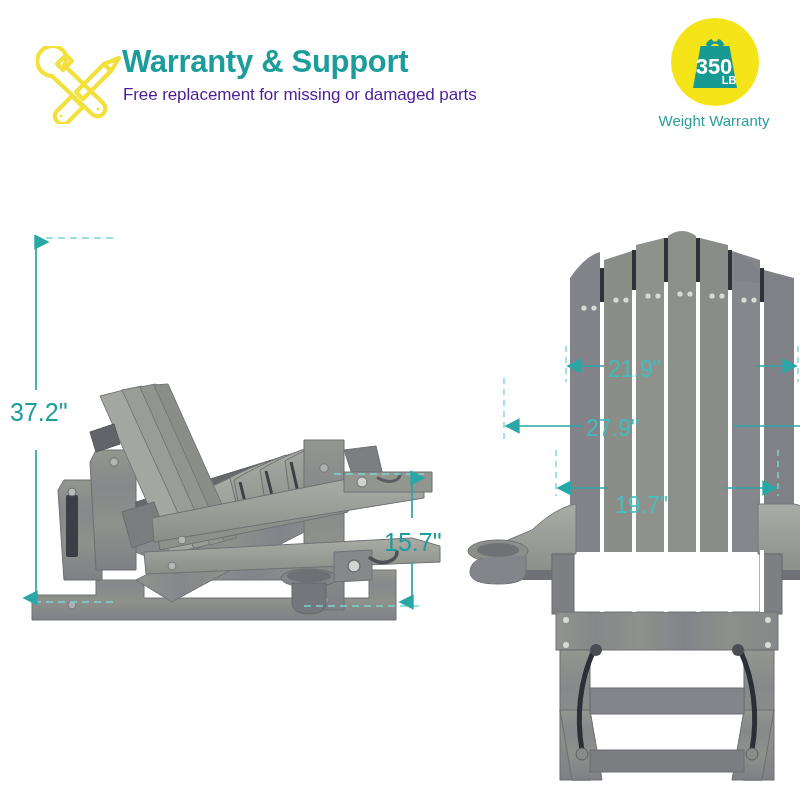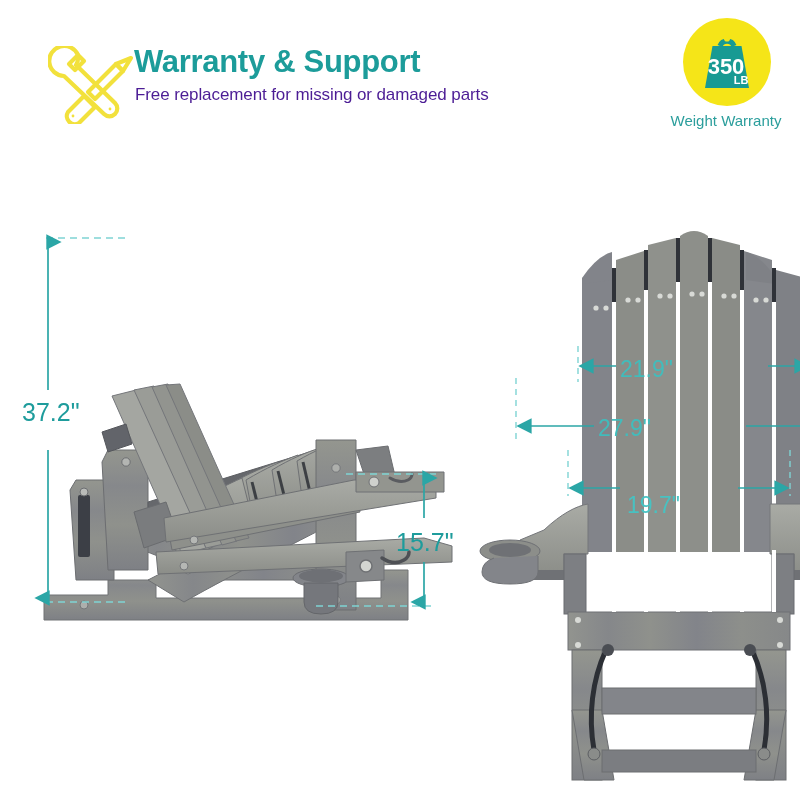--- a/index.html
+++ b/index.html
@@ -3,21 +3,21 @@
 <meta charset="utf-8">
 <style>
   html,body{margin:0;padding:0;}
   body{
     width:800px;height:800px;
     background:#ffffff;
     font-family:"Liberation Sans", sans-serif;
     position:relative;
     overflow:hidden;
   }
-  .stage{position:absolute;left:16px;top:0;width:736px;height:800px;}
+  .stage{position:absolute;left:4px;top:0;width:736px;height:800px;}
 
   
   .header{position:absolute;left:0;top:0;width:800px;height:150px;}
   .tools-icon{position:absolute;left:32px;top:46px;width:92px;height:78px;}
   .warranty-title{
     position:absolute;left:118px;top:44px;
     font-size:31px;font-weight:bold;color:#1C9C9A;
     letter-spacing:-0.3px;white-space:nowrap;
   }
   .warranty-sub{

